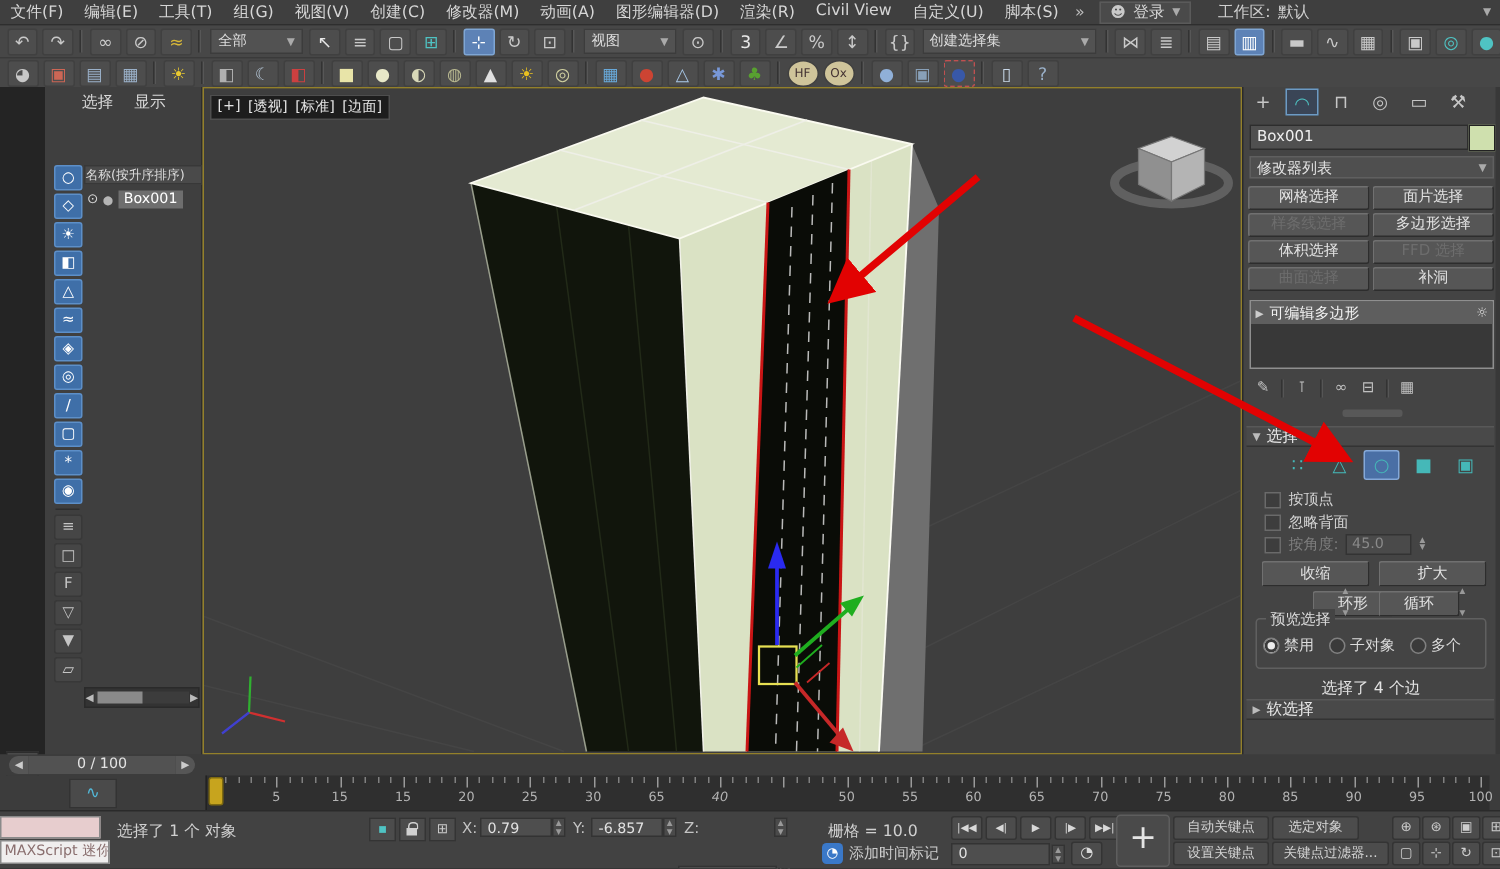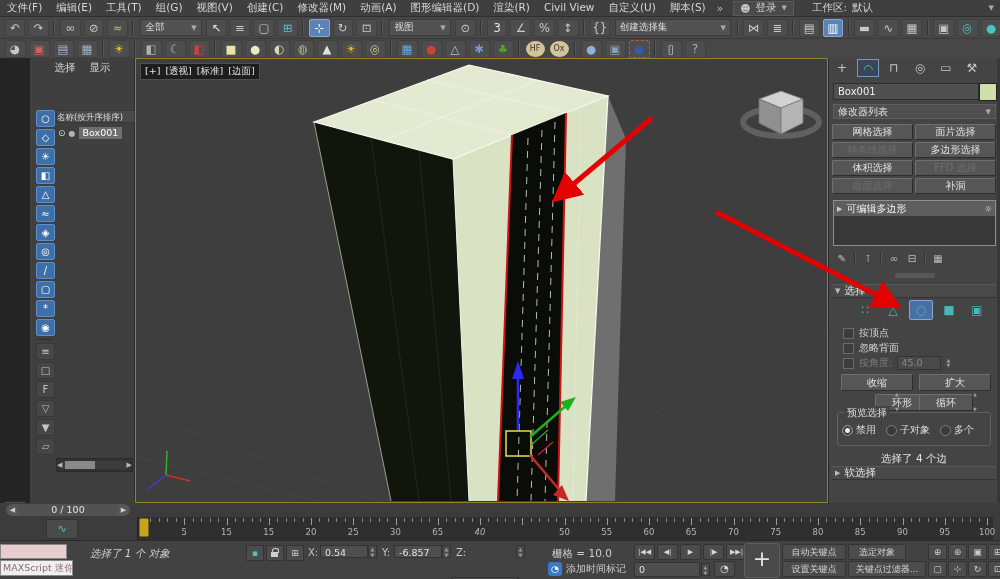--- a/index.html
+++ b/index.html
@@ -111,21 +111,21 @@
   #ruler{position:absolute;left:137px;top:0;width:855px;height:23px;background:#2f2f2f;border-left:1px solid #222;}
   .tick{position:absolute;top:1px;width:1px;height:4px;background:#808080;}
   .tick.maj{height:7px;background:#9a9a9a;}
   .tlab{position:absolute;top:10px;width:16px;text-align:center;font-size:8.5px;color:#b4b4b4;}
   #tmarker{position:absolute;left:1px;top:1px;width:8px;height:17px;background:#c7a41e;border:1px solid #7e6a10;border-radius:2px;}
   
   #statusbar{left:0;top:540px;width:1000px;height:39px;background:#424242;border-top:1px solid #2a2a2a;font-size:10px;}
   #mxs-pink{position:absolute;left:0;top:3px;width:67px;height:15px;background:#e7cdce;border:1px solid #8a8a8a;box-sizing:border-box;}
   #mxs-label{position:absolute;left:0;top:19px;width:73px;height:16px;background:#f0eeee;border:1px solid #8a8a8a;
              box-sizing:border-box;color:#8a6f6f;font-size:9.5px;line-height:14px;padding-left:2px;white-space:nowrap;overflow:hidden;}
-  #status-text{position:absolute;left:90px;top:6px;color:#cfcfcf;font-size:10.5px;white-space:nowrap;font-style:italic;}
+  #status-text{position:absolute;left:78px;top:6px;color:#cfcfcf;font-size:10.5px;white-space:nowrap;}
   .sico{position:absolute;top:4px;width:16px;height:14px;background:#4c4c4c;border:1px solid #343434;
         text-align:center;line-height:14px;font-size:9px;color:#ccc;}
   #lockico .bod{position:absolute;left:4px;top:6px;width:7px;height:5px;background:#d0d0d0;}
   #lockico .shk{position:absolute;left:5px;top:2px;width:5px;height:4px;border:1.5px solid #d0d0d0;border-bottom:none;border-radius:3px 3px 0 0;}
   .clab{position:absolute;top:6px;color:#c4c4c4;}
   .cfld{position:absolute;top:4px;height:13px;background:#4e4e4e;border:1px solid #333;color:#e2e2e2;
         font-size:9.5px;line-height:13px;padding-left:4px;box-sizing:border-box;}
   .cspin{position:absolute;top:4px;width:9px;height:13px;background:#4a4a4a;border:1px solid #333;color:#999;
          font-size:5px;line-height:6px;text-align:center;box-sizing:border-box;}
   #grid-text{position:absolute;left:552px;top:6px;color:#cfcfcf;font-size:10.5px;}
@@ -645,21 +645,21 @@
     <div id="status-text">选择了 1 个 对象</div>
 
     <div class="sico" style="left:246px;"><span style="color:#4fc3c3;">▪</span></div>
     <div class="sico" style="left:266px;" id="lockico">
         <span class="shk"></span>
         <span class="bod"></span>
       </div>
     <div class="sico" style="left:286px;">⊞</div>
 
     <span class="clab" style="left:308px;">X:</span>
-    <span class="cfld" style="left:320px;width:48px;">0.54</span>
+    <span class="cfld" style="left:320px;width:48px;">0.79</span>
     <span class="cspin" style="left:368px;">▲<br>▼</span>
     <span class="clab" style="left:382px;">Y:</span>
     <span class="cfld" style="left:394px;width:48px;">-6.857</span>
     <span class="cspin" style="left:442px;">▲<br>▼</span>
     <span class="clab" style="left:456px;">Z:</span>
     <span class="cfld" style="left:452px;width:66px;margin-top:32px;">28.401</span>
     <span class="cspin" style="left:516px;">▲<br>▼</span>
 
     <div id="grid-text">栅格 = 10.0</div>
     <div id="timetag">

